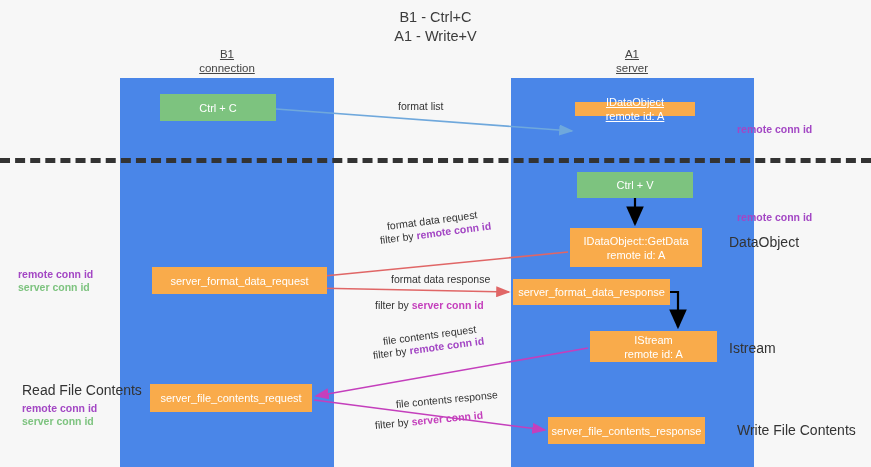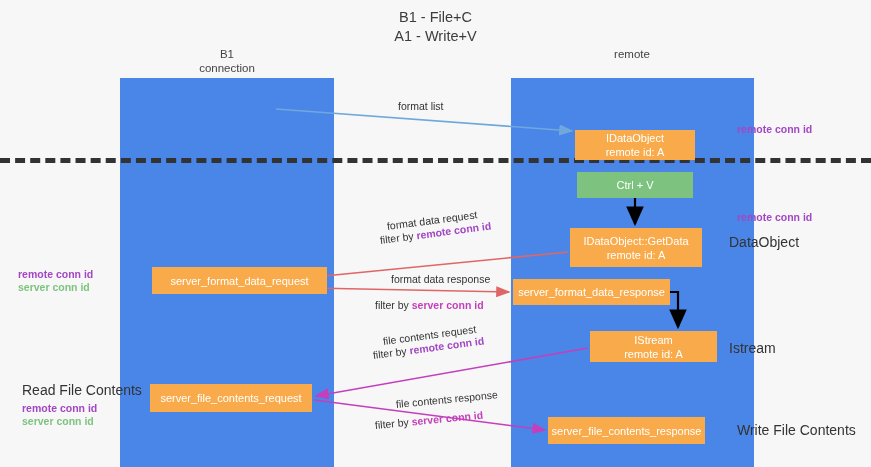--- a/index.html
+++ b/index.html
@@ -25,20 +25,21 @@
   #lane-b1 { left: 120px; top: 78px; width: 214px; height: 389px; }
   #lane-a1 { left: 511px; top: 78px; width: 243px; height: 389px; }
 
   
   .lane-header {
     position: absolute;
     text-align: center;
     font-size: 11.5px;
     color: #444;
     line-height: 14px;
+    text-decoration: underline;
   }
   #header-b1 { left: 147px; top: 47px; width: 160px; }
   #header-a1 { left: 552px; top: 47px; width: 160px; }
   .lane-header .l1 { display: block; }
   .lane-header .l2 { display: block; }
 
   
   #diagram-title {
     position: absolute;
     left: 0;
@@ -73,21 +74,21 @@
     line-height: 14px;
     text-align: center;
     box-sizing: border-box;
     padding: 2px 4px;
   }
   .node .line { display: block; white-space: nowrap; }
   .node.green { background: #7dc37f; }
   .node.orange { background: #f9ab4b; }
 
   #node-ctrl-c        { left: 160px; top: 94px;  width: 116px; height: 27px; }
-  #node-idataobject   { left: 575px; top: 130px; width: 120px; height: 30px; }
+  #node-idataobject   { left: 575px; top: 102px; width: 120px; height: 14px; text-decoration: underline; }
   #node-ctrl-v        { left: 577px; top: 172px; width: 116px; height: 26px; }
   #node-getdata       { left: 570px; top: 228px; width: 132px; height: 39px; }
   #node-fmt-req       { left: 152px; top: 267px; width: 175px; height: 27px; justify-content: center; }
   #node-fmt-resp      { left: 513px; top: 279px; width: 157px; height: 26px; }
   #node-istream       { left: 590px; top: 331px; width: 127px; height: 31px; }
   #node-file-req      { left: 150px; top: 384px; width: 162px; height: 28px; text-align: center; }
   #node-file-resp     { left: 548px; top: 417px; width: 157px; height: 27px; }
 
   
   #connectors {
@@ -146,33 +147,34 @@
   #margin-read-file    { left: 22px; top: 384px; }
   #margin-left-remote2 { left: 22px; top: 402px; }
   #margin-left-server2 { left: 22px; top: 415px; }
 </style>
 </head>
 <body>
 
 <div id="canvas">
 
   <div id="diagram-title">
-    <span>B1 - File+C</span>
+    <span>B1 - Ctrl+C</span>
     <span>A1 - Write+V</span>
   </div>
 
   <div class="lane" id="lane-b1"></div>
   <div class="lane" id="lane-a1"></div>
 
   <div class="lane-header" id="header-b1">
     <span class="l1">B1</span>
     <span class="l2">connection</span>
   </div>
   <div class="lane-header" id="header-a1">
-    <span class="l2">remote</span>
+    <span class="l1">A1</span>
+    <span class="l2">server</span>
   </div>
 
   <svg id="connectors">
     <defs>
       <marker id="ah-blue" markerWidth="9" markerHeight="7" refX="8" refY="3.5" orient="auto">
         <polygon points="0 0, 9 3.5, 0 7" fill="#6fa8dc"></polygon>
       </marker>
       <marker id="ah-red" markerWidth="9" markerHeight="7" refX="8" refY="3.5" orient="auto">
         <polygon points="0 0, 9 3.5, 0 7" fill="#e06666"></polygon>
       </marker>
@@ -194,20 +196,23 @@
 
     <path d="M 668 292 L 678 292 L 678 327" stroke="#000000" stroke-width="2.2" fill="none" marker-end="url(#ah-black)"></path>
 
     <line x1="588" y1="348" x2="316" y2="396" stroke="#c43fbc" stroke-width="1.6" marker-end="url(#ah-mag)"></line>
 
     <line x1="314" y1="400" x2="545" y2="430" stroke="#c43fbc" stroke-width="1.6" marker-end="url(#ah-mag)"></line>
   </svg>
 
   <div id="phase-divider"></div>
 
+  <div class="node green" id="node-ctrl-c">
+    <span class="line">Ctrl + C</span>
+  </div>
 
   <div class="node orange" id="node-idataobject">
     <span class="line">IDataObject</span>
     <span class="line">remote id: A</span>
   </div>
 
   <div class="node green" id="node-ctrl-v">
     <span class="line">Ctrl + V</span>
   </div>
 

